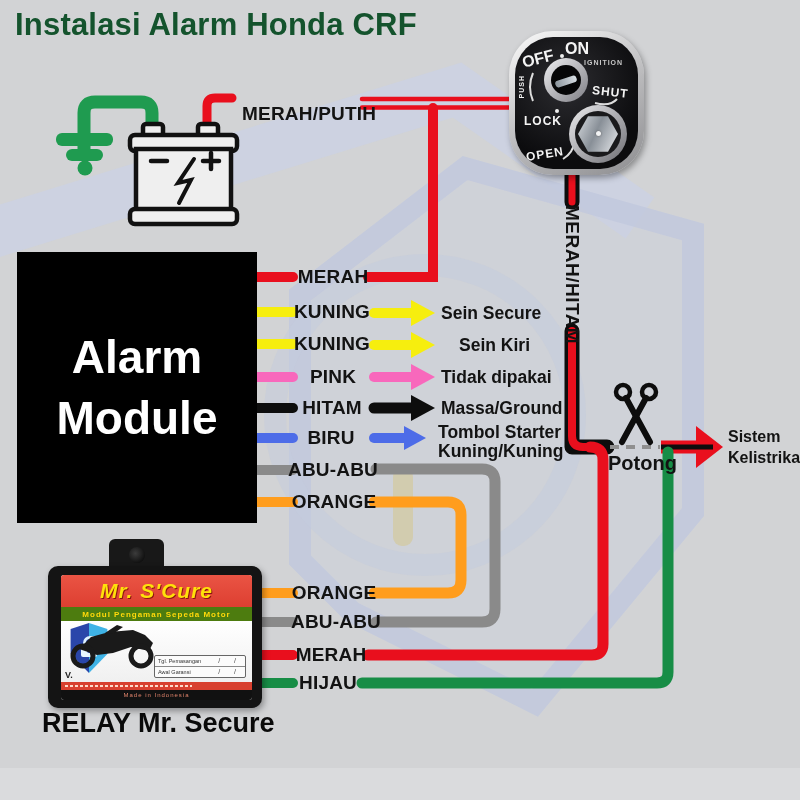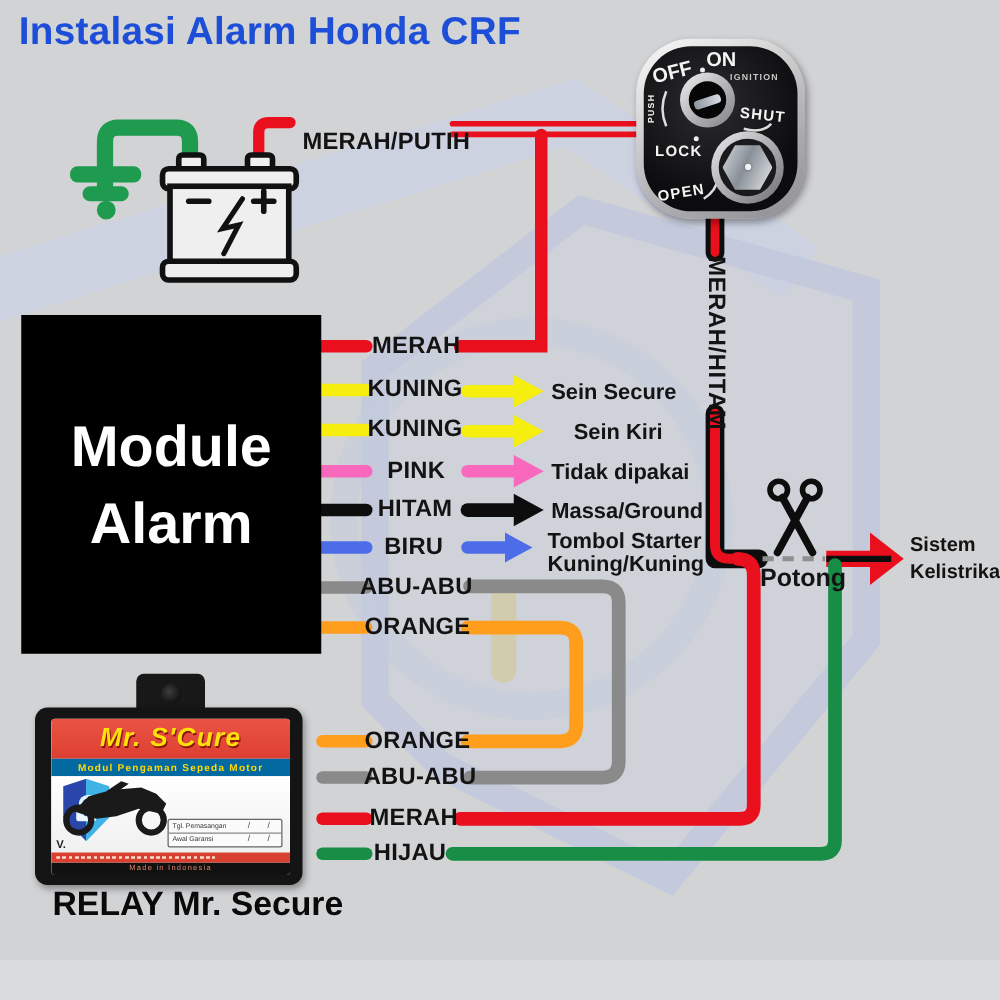--- a/index.html
+++ b/index.html
@@ -4,21 +4,21 @@
 <style>
   html,body{margin:0;padding:0;}
   body{font-family:"Liberation Sans","DejaVu Sans",sans-serif;background:#9a9a9a;}
   #stage{position:relative;width:800px;height:800px;background:#d2d3d5;overflow:hidden;}
   #stage *{box-sizing:border-box;}
   .abs{position:absolute;}
   .lbl{position:absolute;font-weight:bold;color:#131313;white-space:nowrap;}
   .center{transform:translate(-50%,-50%);}
   .wire-label{font-size:19px;letter-spacing:.2px;}
   .target-label{font-size:17.5px;}
-  .title{font-size:31px;font-weight:800;color:#1d4ed8;letter-spacing:.2px;}
+  .title{font-size:31px;font-weight:800;color:#14532d;letter-spacing:.2px;}
   svg{position:absolute;left:0;top:0;}
   
   .switch{left:509px;top:31px;width:135px;height:144px;border-radius:44px;
     background:linear-gradient(150deg,#fbfbfb,#b9b9bb 55%,#8d8d90);padding:6px;
     box-shadow:2px 3px 6px rgba(0,0,0,.35);z-index:6;}
   .switch-face{width:100%;height:100%;border-radius:38px;
     background:radial-gradient(circle at 42% 35%,#2c2c30,#0c0c0e 70%);position:relative;overflow:hidden;}
   .sw-txt{position:absolute;color:#f4f4f4;font-weight:bold;white-space:nowrap;}
   .keyhole{position:absolute;left:29px;top:21px;width:44px;height:44px;border-radius:50%;
     background:linear-gradient(135deg,#f0f0f2,#7e7e84);display:flex;align-items:center;justify-content:center;}
@@ -32,28 +32,28 @@
     clip-path:polygon(25% 3%,75% 3%,100% 50%,75% 97%,25% 97%,0 50%);position:relative;}
   .hex:after{content:"";position:absolute;left:18px;top:16px;width:5px;height:5px;border-radius:50%;background:#f2f3f4;box-shadow:0 0 2px #555;}
   .dot{position:absolute;width:4px;height:4px;border-radius:50%;background:#eee;}
   
   .module{left:17px;top:252px;width:240px;height:271px;background:#000;z-index:5;
     display:flex;flex-direction:column;align-items:center;justify-content:center;gap:10px;}
   .module div{color:#fff;font-weight:bold;font-size:46px;line-height:1.1;}
   .relay-tab{left:109px;top:539px;width:55px;height:36px;background:#181818;border-radius:6px;z-index:4;}
   .relay-hole{position:absolute;left:20px;top:8px;width:16px;height:16px;border-radius:50%;
     background:radial-gradient(circle at 40% 40%,#3c3c3c,#000);}
-  .relay{left:28px;top:566px;width:214px;height:142px;background:#141414;border-radius:10px;z-index:5;
+  .relay{left:48px;top:566px;width:214px;height:142px;background:#141414;border-radius:10px;z-index:5;
     box-shadow:2px 3px 6px rgba(0,0,0,.35);padding:9px 10px 8px 13px;}
   .sticker{width:100%;height:100%;background:#fff;border-radius:3px;overflow:hidden;position:relative;
     display:flex;flex-direction:column;}
   .stk-red{background:linear-gradient(180deg,#ea5444,#dd3f31);height:32px;display:flex;align-items:center;justify-content:center;}
   .stk-brand{font-size:21px;font-weight:bold;font-style:italic;color:#ffe10a;letter-spacing:1px;
     text-shadow:1px 1px 0 #8c1710;}
-  .stk-sub{background:#0369a1;height:14px;display:flex;align-items:center;justify-content:center;}
+  .stk-sub{background:#4d7c0f;height:14px;display:flex;align-items:center;justify-content:center;}
   .stk-sub div{font-size:8px;font-weight:bold;color:#ffd90a;letter-spacing:1px;}
   .stk-body{flex:1;position:relative;background:linear-gradient(180deg,#fff,#f0f0f0);}
   .shield{position:absolute;left:8px;top:2px;width:40px;height:50px;
     background:linear-gradient(90deg,#2a46aa 50%,#3fb3e6 50%);
     clip-path:polygon(50% 0,96% 12%,96% 62%,50% 100%,4% 62%,4% 12%);
     display:flex;align-items:center;justify-content:center;}
   .padlock{width:16px;height:12px;background:#e8f6ff;border-radius:2px;position:relative;margin-top:6px;}
   .padlock:before{content:"";position:absolute;left:2px;top:-9px;width:12px;height:10px;
     border:3px solid #dff2ff;border-bottom:none;border-radius:7px 7px 0 0;}
   .padlock:after{content:"";position:absolute;left:6px;top:3px;width:4px;height:5px;background:#2a46aa;border-radius:2px;}
@@ -208,22 +208,22 @@
         </div>
       <div class="lockcap">
           <div class="lockcap-in">
             <div class="hex"></div>
           </div>
         </div>
     </div>
   </div>
 
   <div class="abs module">
+    <div>Alarm</div>
     <div>Module</div>
-    <div>Alarm</div>
   </div>
 
   <div class="abs relay-tab">
       <div class="relay-hole"></div>
     </div>
   <div class="abs relay">
     <div class="sticker">
       <div class="stk-red">
         <div class="stk-brand">Mr. S'Cure</div>
       </div>

